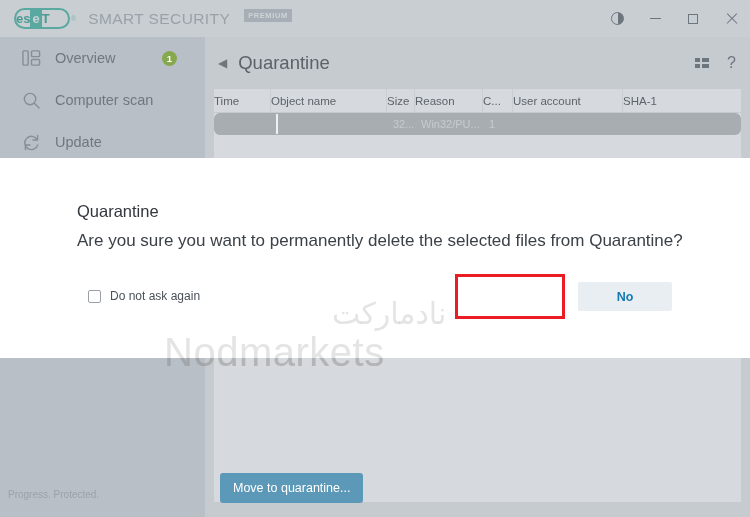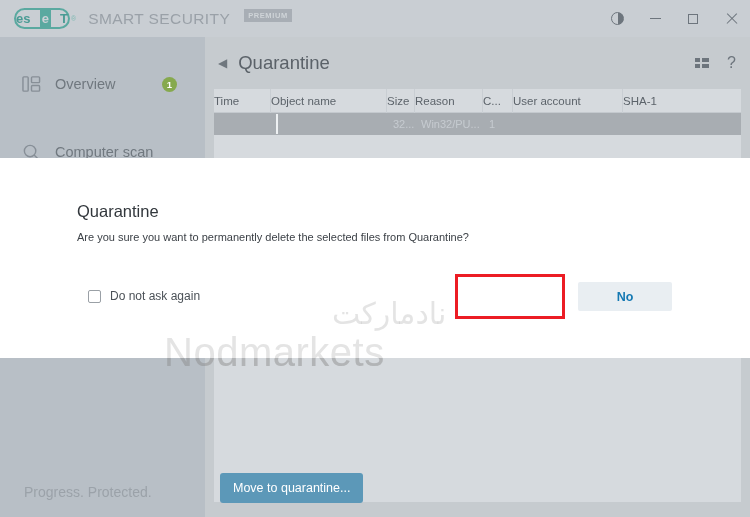--- a/index.html
+++ b/index.html
@@ -33,21 +33,21 @@
     display: flex;
     align-items: center;
     margin-left: 14px;
   }
   .eset-logo {
     width: 56px; height: 21px;
     border: 2px solid #5aa9a0;
     border-radius: 11px;
     display: flex;
     align-items: center;
-    justify-content: space-between;
+    justify-content: flex-start;
     background: transparent;
     position: relative;
   }
   .eset-logo .seg {
     color: #4a9b94;
     font-size: 13px;
     font-weight: bold;
     letter-spacing: 0px;
     line-height: 1;
   }
@@ -122,21 +122,20 @@
     top: 37px; left: 0;
     width: 205px; height: 480px;
     background: #b8bfc6;
   }
   .nav-item {
     height: 42px;
     display: flex;
     align-items: center;
     padding-left: 22px;
     position: relative;
-    margin-top: 26px;
   }
   .nav-icon {
     width: 19px; height: 19px;
     margin-right: 14px;
     flex: 0 0 19px;
     color: #878f97;
   }
   .nav-label {
     font-size: 14.5px;
     color: #70787f;
@@ -228,20 +227,21 @@
     height: 24px;
     line-height: 24px;
     overflow: hidden;
     white-space: nowrap;
   }
   .row-selected {
     display: flex;
     height: 22px;
     background: #a8adb2;
     align-items: flex-start;
+    border-radius: 6px;
   }
   .td {
     font-size: 11px;
     color: #c6cbd0;
     padding-left: 6px;
     height: 22px;
     line-height: 22px;
     overflow: hidden;
     white-space: nowrap;
   }
@@ -259,24 +259,24 @@
     left: 0; bottom: 0;
     width: 545px; height: 58px;
     display: flex;
     align-items: center;
     justify-content: space-between;
   }
   .status-note {
     position: absolute;
     left: -205px;
     bottom: 17px;
-    font-size: 14px;
+    font-size: 10px;
     color: #9ba2a9;
     width: 200px;
-    padding-left: 24px;
+    padding-left: 8px;
   }
   .btn-quarantine {
     margin-left: 15px;
     background: #5c98b8;
     color: #ffffff;
     font-size: 12.5px;
     padding: 8px 13px;
     border-radius: 3px;
     border: none;
     white-space: nowrap;
@@ -329,21 +329,21 @@
   .modal-title {
     position: absolute;
     left: 77px; top: 44px;
     font-size: 16.5px;
     color: #32373c;
     font-weight: 300;
   }
   .modal-text {
     position: absolute;
     left: 77px; top: 73px;
-    font-size: 11px;
+    font-size: 17px;
     color: #3c4147;
   }
   .chk-row {
     position: absolute;
     left: 79px; top: 131px;
     display: flex;
     align-items: center;
     padding-left: 9px;
   }
   .chk-box {

